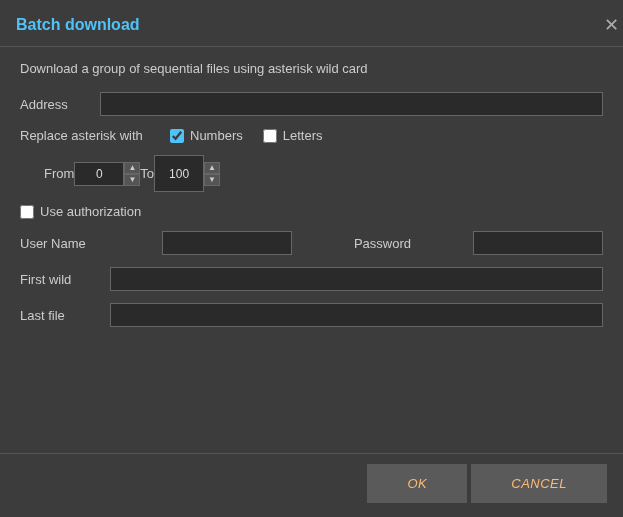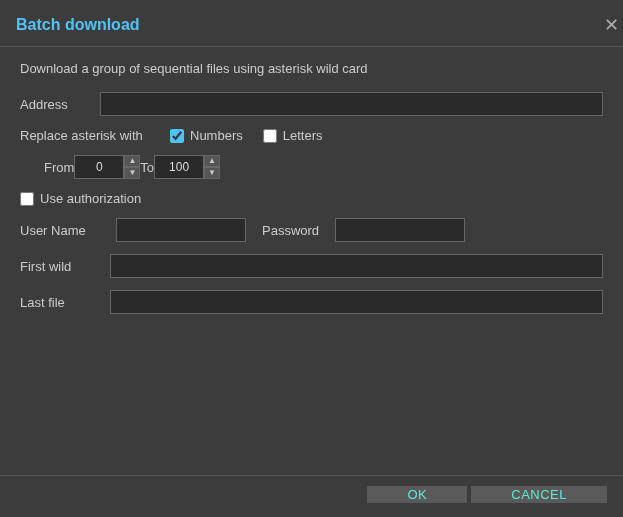--- a/index.html
+++ b/index.html
@@ -164,20 +164,21 @@
     .auth-row {
       display: flex;
       align-items: center;
       gap: 8px;
     }
 
     .user-pass-row {
       display: flex;
       align-items: center;
       gap: 16px;
+      justify-content: space-between;
     }
 
     .user-input {
       width: 130px;
     }
 
     .pass-input {
       width: 130px;
     }
 
@@ -198,27 +199,28 @@
 
     .footer {
       display: flex;
       justify-content: flex-end;
       gap: 0;
       padding: 10px 16px 14px 16px;
       border-top: 1px solid #555;
     }
 
     .btn {
-      padding: 1px 40px;
+      padding: 12px 40px;
       font-size: 13px;
       cursor: pointer;
       border: none;
-      color: #5eead4;
+      color: #fdba74;
       font-weight: 500;
       letter-spacing: 0.5px;
+      font-style: italic;
     }
 
     .btn-ok {
       background: #5a5a5a;
       margin-right: 4px;
     }
 
     .btn-cancel {
       background: #5a5a5a;
       text-align: center;
@@ -259,21 +261,21 @@
       <span class="from-to-label">From</span>
       <div class="spinbox">
         <input type="text" value="0" style="width: 50px; text-align: center; background: rgb(42, 42, 42); border: 1px solid rgb(102, 102, 102); color: rgb(221, 221, 221); padding: 3px 6px; font-size: 12px; height: 24px; outline: none;">
         <div class="spin-buttons">
           <button class="spin-btn">▲</button>
           <button class="spin-btn">▼</button>
         </div>
       </div>
       <span class="from-to-label">To</span>
       <div class="spinbox">
-        <input type="text" value="100" style="width: 50px; text-align: center; background: rgb(42, 42, 42); border: 1px solid rgb(102, 102, 102); color: rgb(221, 221, 221); padding: 3px 6px; font-size: 12px; height: 24px; outline: none;">
+        <input type="text" value="100" style="width: 50px; text-align: center; background: rgb(42, 42, 42); border: 1px solid rgb(102, 102, 102); color: rgb(221, 221, 221); padding: 3px 6px; font-size: 12px; height: 37px; outline: none;">
         <div class="spin-buttons">
           <button class="spin-btn">▲</button>
           <button class="spin-btn">▼</button>
         </div>
       </div>
     </div>
 
     <div class="auth-row">
       <label class="checkbox-label">
         <input type="checkbox" style="">

